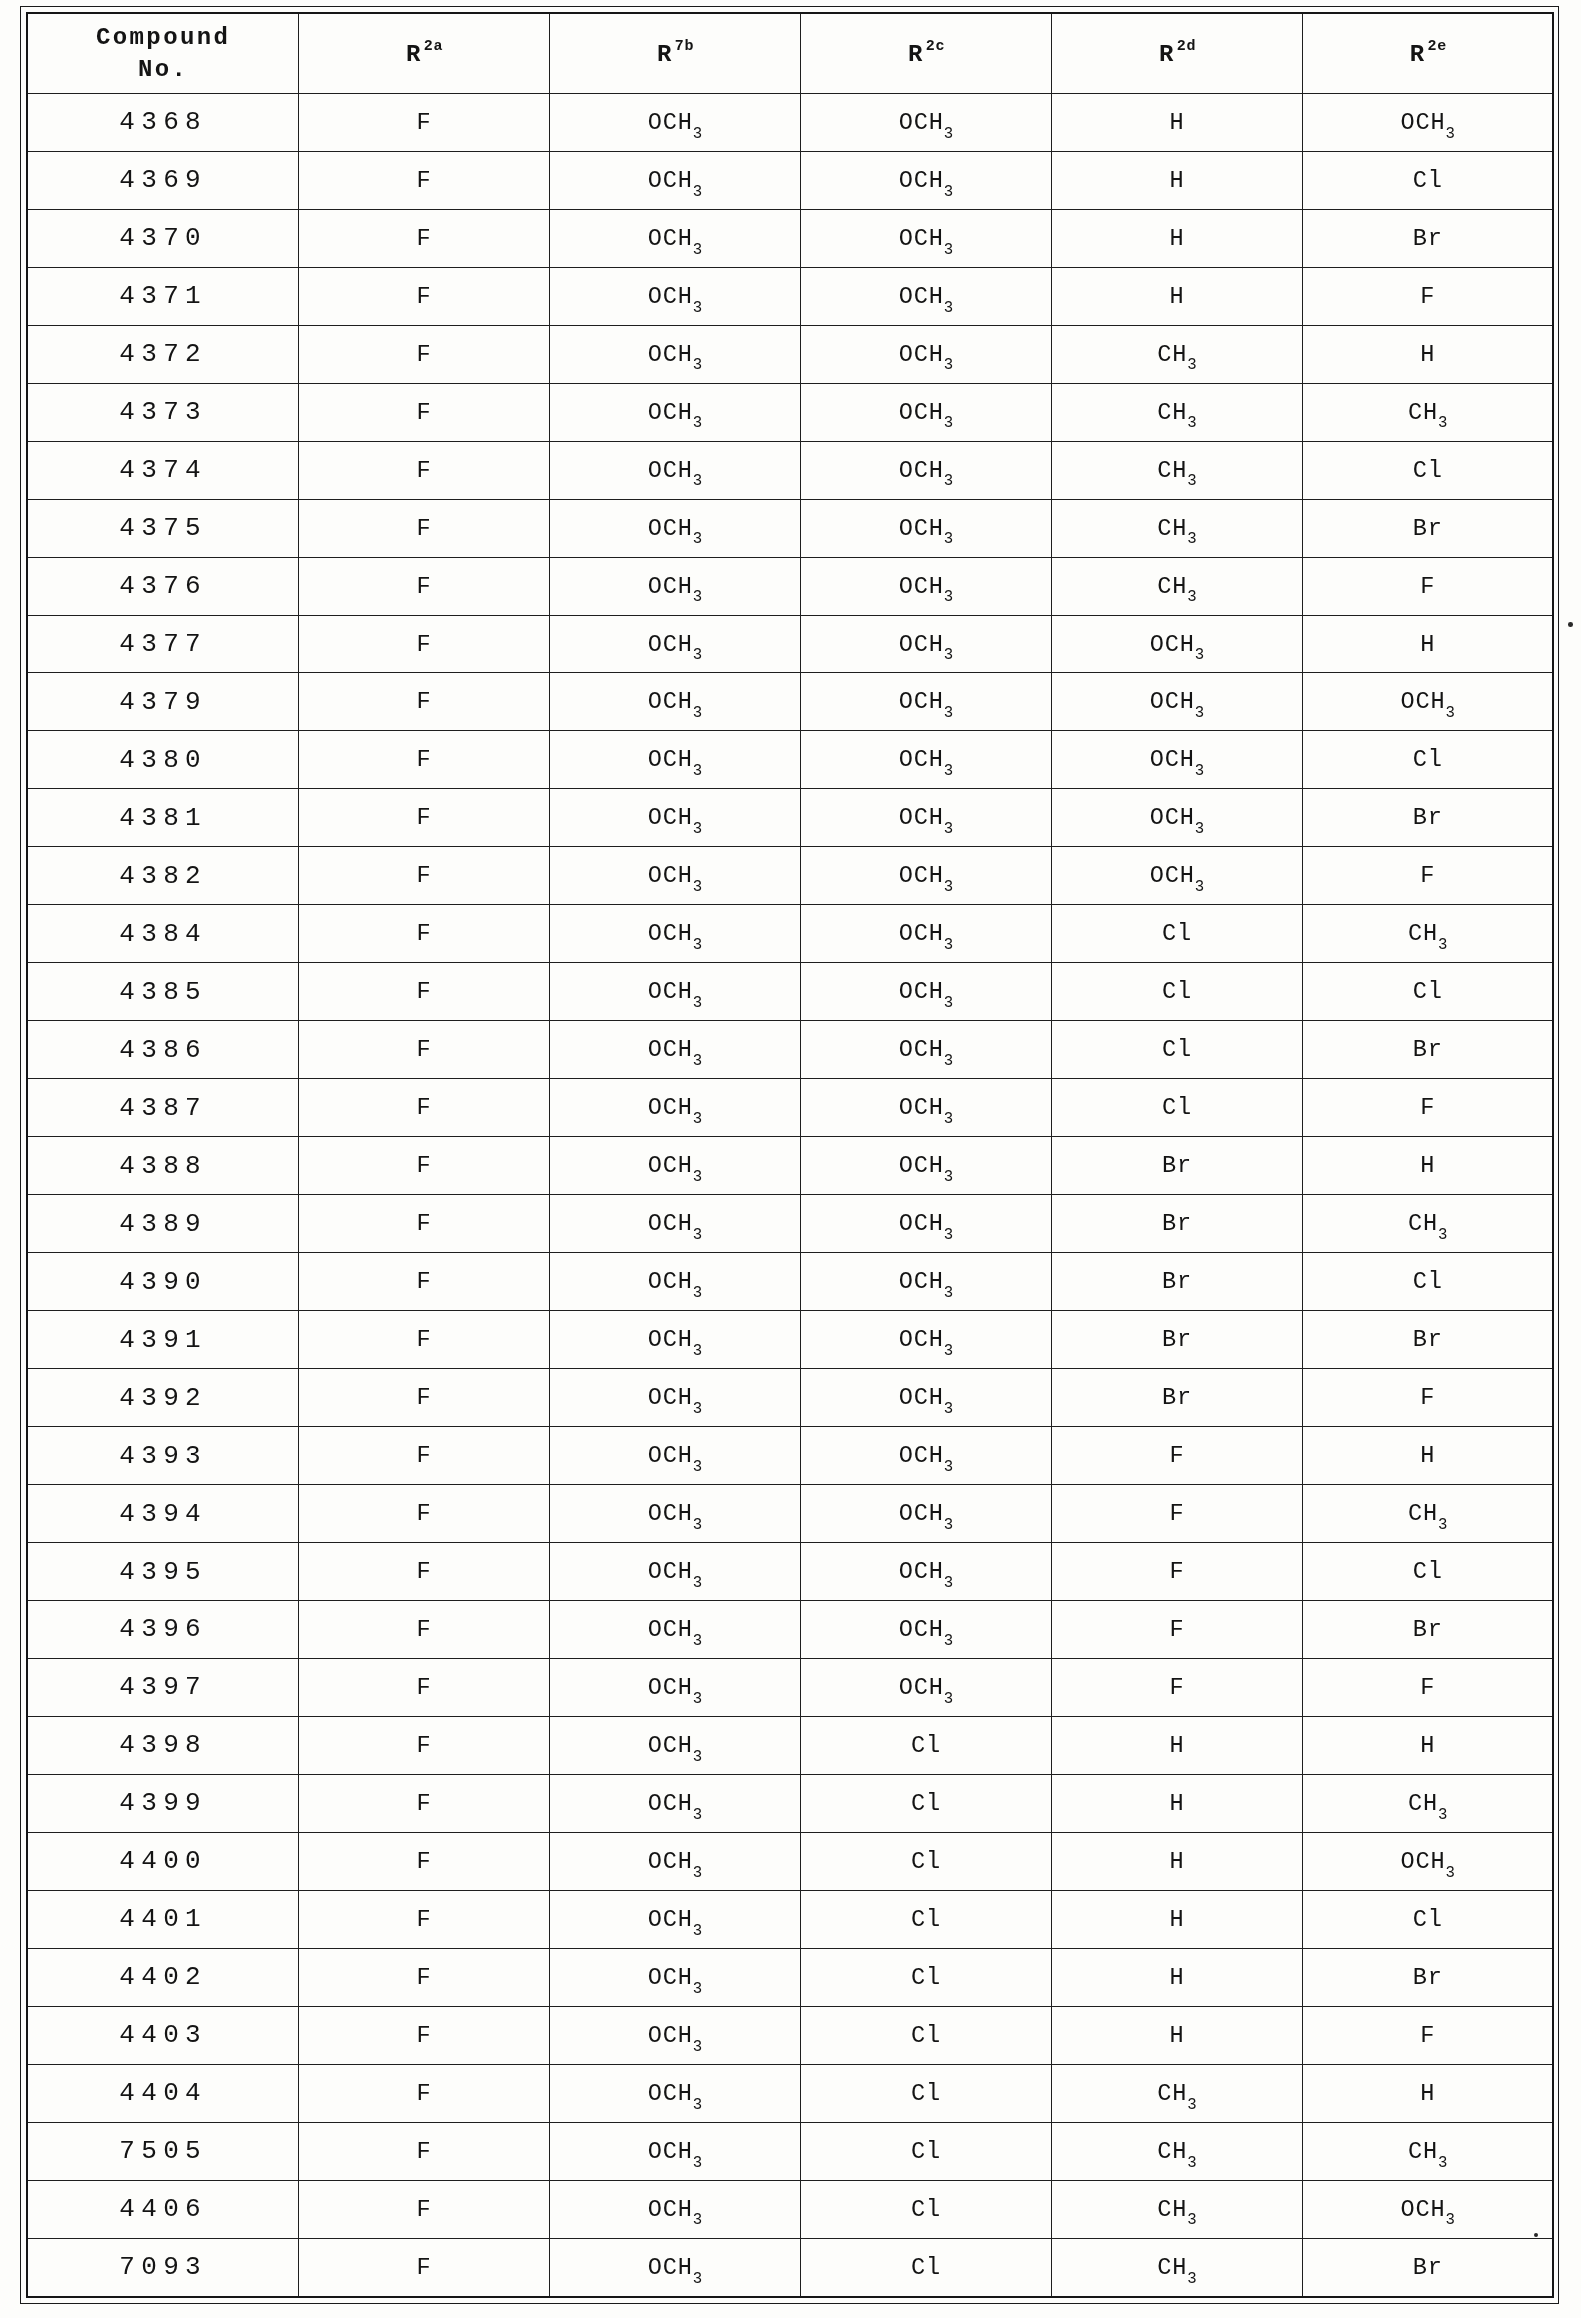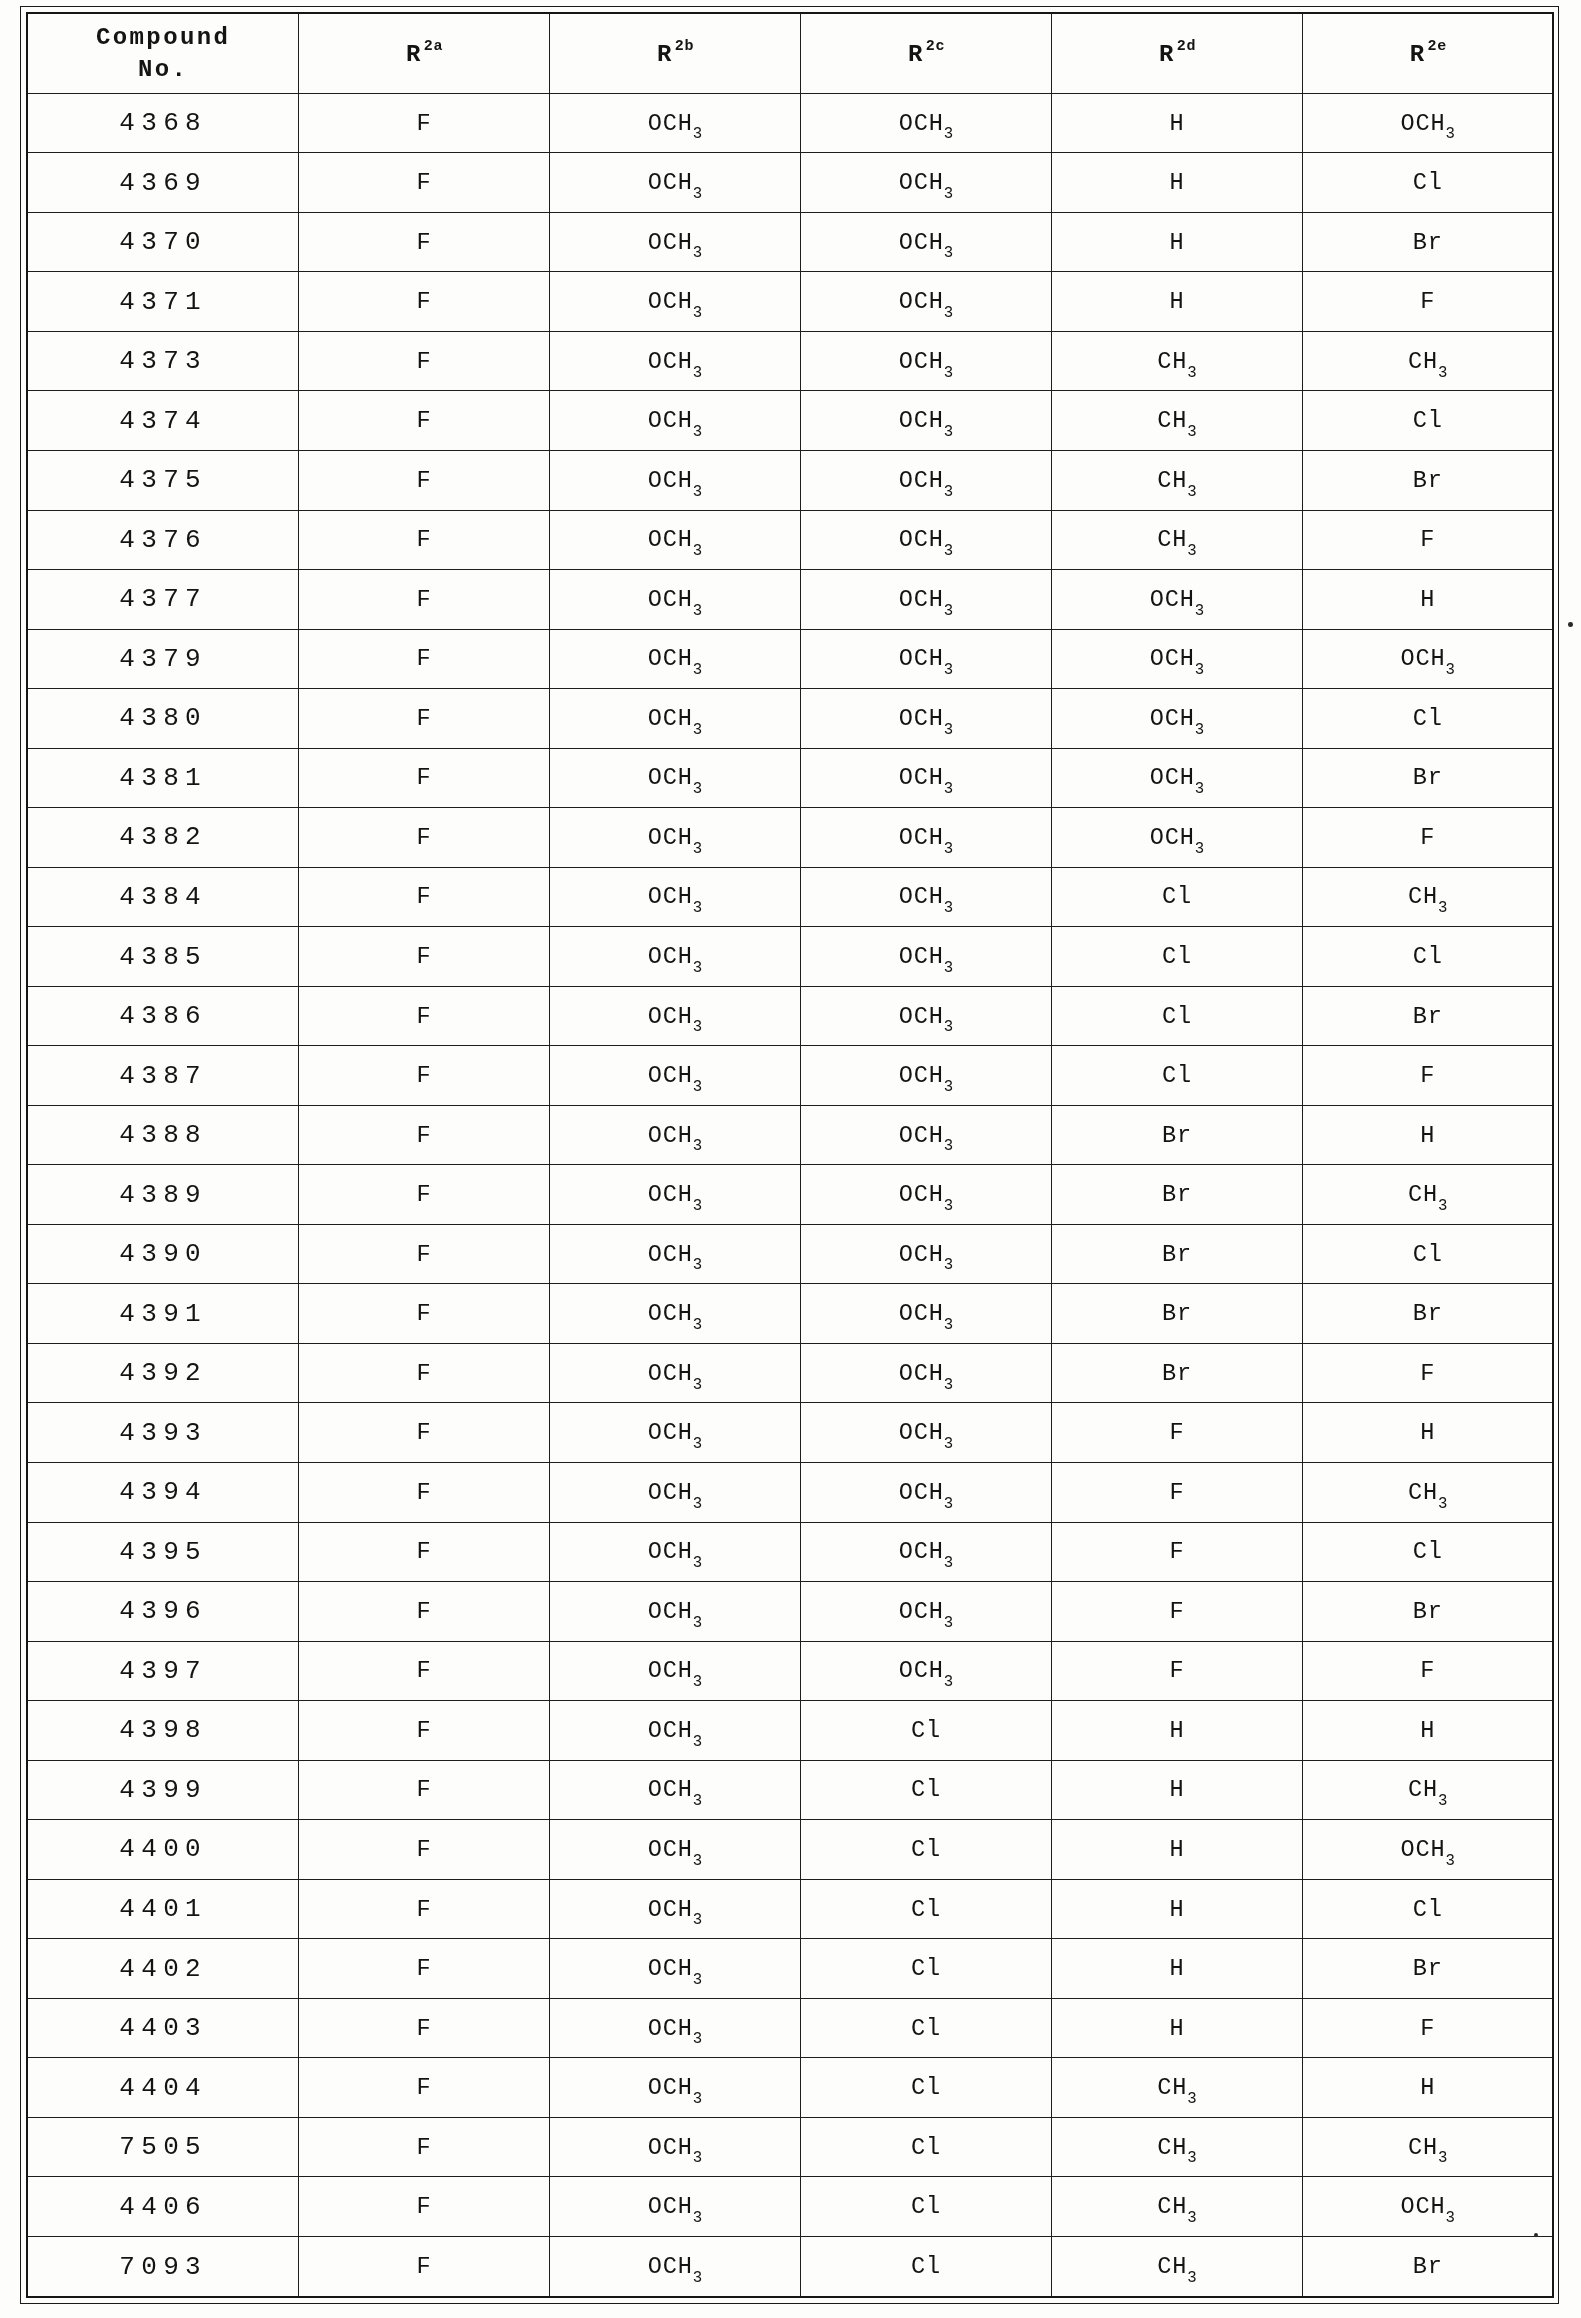--- a/index.html
+++ b/index.html
@@ -104,21 +104,21 @@
         <col style="width:251px">
       </colgroup>
       <thead>
         <tr>
           <th class="compound-header">Compound
 No.</th>
           <th>
             <span class="r-base">R</span><sup>2a</sup>
           </th>
           <th>
-            <span class="r-base">R</span><sup>2b</sup>
+            <span class="r-base">R</span><sup>7b</sup>
           </th>
           <th>
             <span class="r-base">R</span><sup>2c</sup>
           </th>
           <th>
             <span class="r-base">R</span><sup>2d</sup>
           </th>
           <th>
             <span class="r-base">R</span><sup>2e</sup>
           </th>
@@ -151,20 +151,28 @@
           </tr>
           <tr>
             <td class="compound-cell">4371</td>
             <td>F</td>
             <td>OCH<sub>3</sub></td>
             <td>OCH<sub>3</sub></td>
             <td>H</td>
             <td>F</td>
           </tr>
           <tr>
+            <td class="compound-cell">4372</td>
+            <td>F</td>
+            <td>OCH<sub>3</sub></td>
+            <td>OCH<sub>3</sub></td>
+            <td>CH<sub>3</sub></td>
+            <td>H</td>
+          </tr>
+          <tr>
             <td class="compound-cell">4373</td>
             <td>F</td>
             <td>OCH<sub>3</sub></td>
             <td>OCH<sub>3</sub></td>
             <td>CH<sub>3</sub></td>
             <td>CH<sub>3</sub></td>
           </tr>
           <tr>
             <td class="compound-cell">4374</td>
             <td>F</td>

